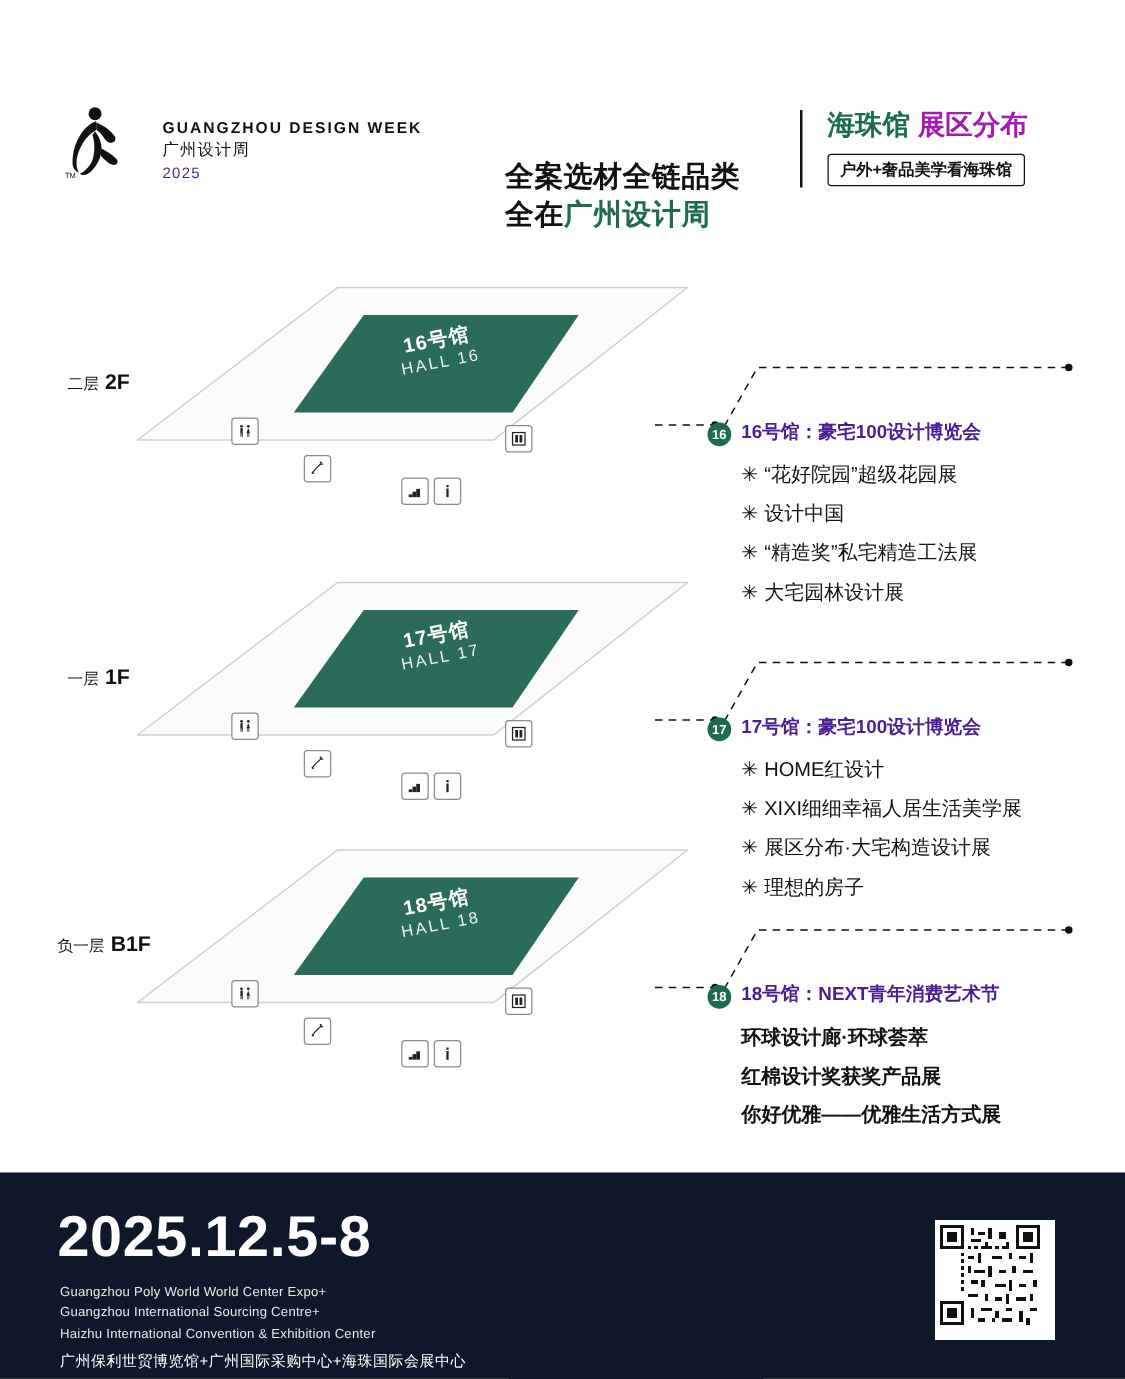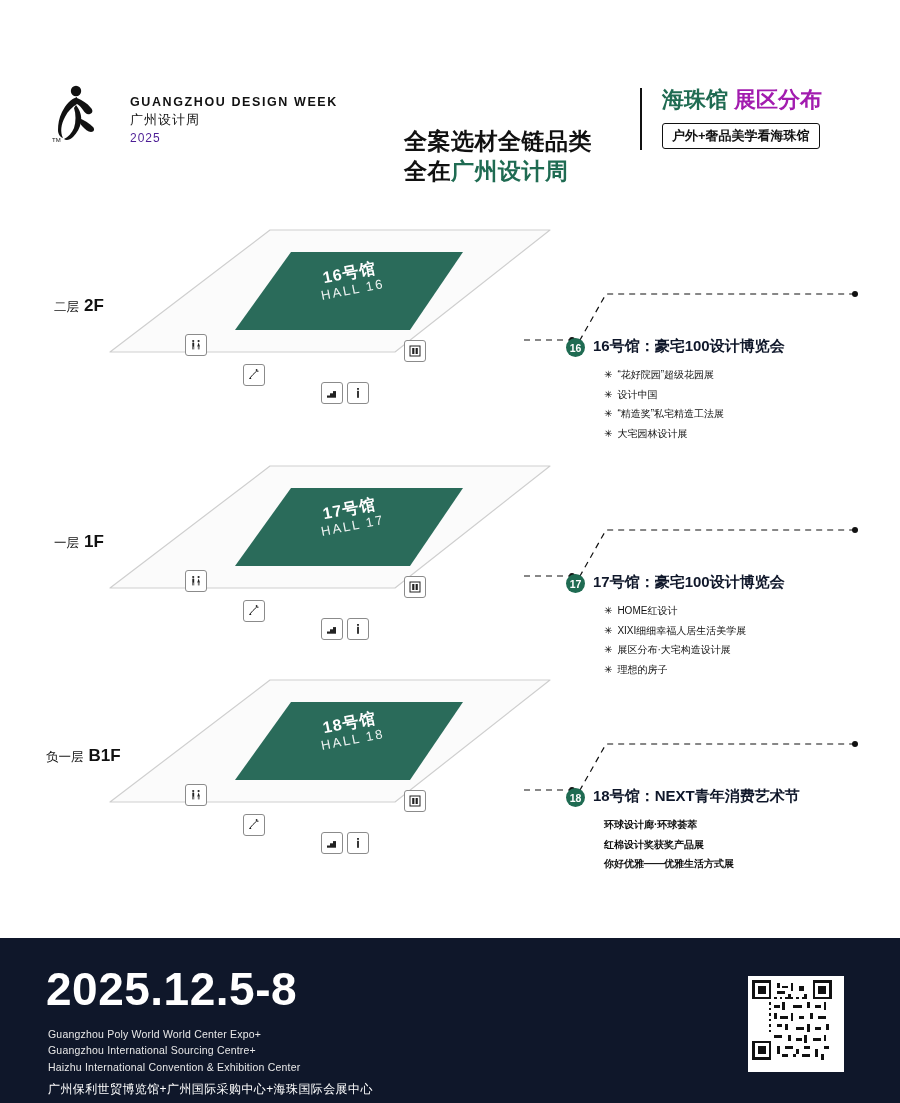--- a/index.html
+++ b/index.html
@@ -93,24 +93,24 @@
   
   .legend{
     position:absolute;
   }
   .legend-head{display:flex;align-items:flex-start;gap:8px;}
   .badge{
     width:19px;height:19px;border-radius:50%;background:#1f6b52;color:#fff;
     font-size:10.5px;font-weight:700;display:flex;align-items:center;justify-content:center;
     flex:0 0 19px;margin-top:2px;
   }
-  .legend-title{font-size:15px;font-weight:700;color:#0f172a;line-height:1.35;}
+  .legend-title{font-size:15px;font-weight:700;color:#4c1d95;line-height:1.35;}
   .legend-items{margin-top:8px;padding-left:27px;}
   .legend-item{
-    font-size:10px;color:#111;line-height:1.95;white-space:nowrap;margin-left:11px;
+    font-size:16px;color:#111;line-height:1.95;white-space:nowrap;
   }
   .star{color:#111;margin-right:5px;}
   .legend-items.bold .legend-item{font-weight:700;}
 
   
   .footer{
     position:absolute;left:0;top:938px;width:900px;height:213px;background:#0f172a;
   }
   .f-date{
     position:absolute;left:46px;top:28px;color:#fff;font-size:46px;font-weight:700;

